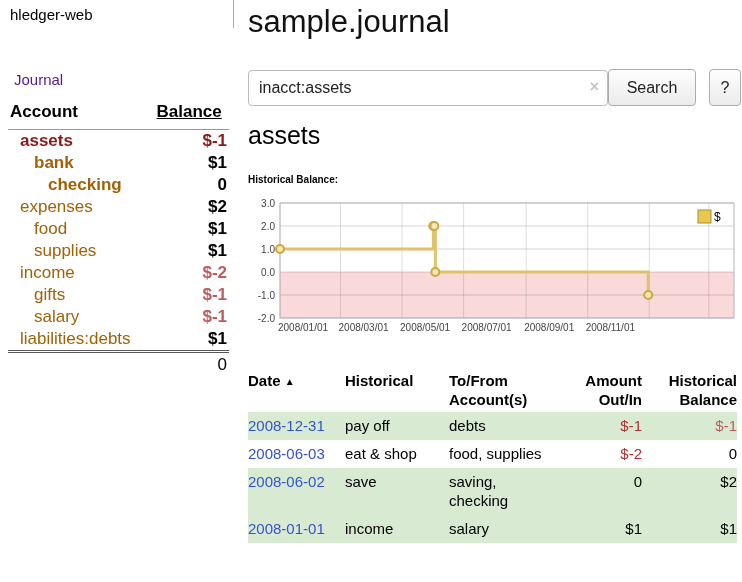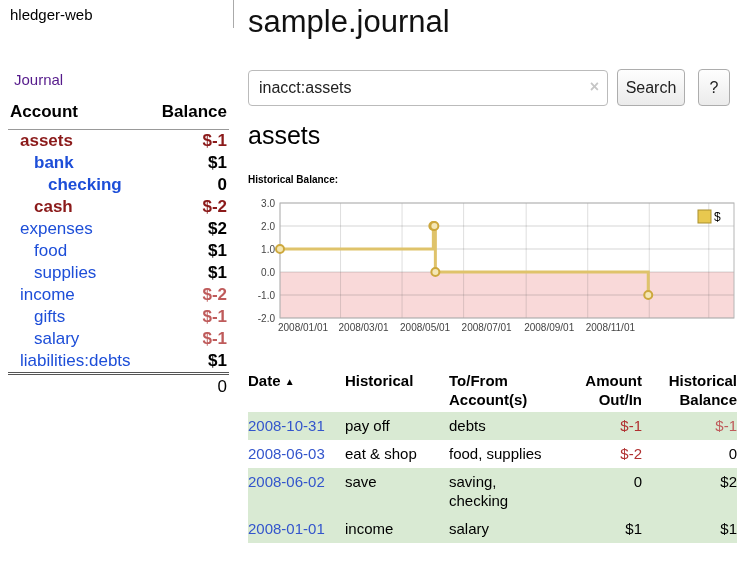--- a/index.html
+++ b/index.html
@@ -10,24 +10,24 @@
   }
   a { text-decoration:none; cursor:pointer; }
 
   
   .brand { position:absolute; left:10px; top:6px; font-size:15px; color:#000000; }
   .nav-journal { position:absolute; left:14px; top:71px; font-size:15px; color:#551a8b; display:inline-block; }
   .top-divider { position:absolute; left:233px; top:0; width:1px; height:28px; background:#aaa; }
 
   table.accounts { position:absolute; left:8px; top:100px; width:221px; border-collapse:collapse; font-size:17px; }
   table.accounts th { text-align:left; font-weight:bold; padding:2px 0 7px 2px; border-bottom:1px solid #999; }
-  table.accounts th.bal-h { text-align:right; padding-right:2px; }
+  table.accounts th.bal-h { text-align:center; padding-right:2px;text-decoration:underline; }
   table.accounts td { padding:2px 0; line-height:18px; }
   table.accounts td.bal { text-align:right; font-weight:bold; padding-right:2px; }
-  table.accounts td.acct a { color:#1d4ed8; }
+  table.accounts td.acct a { color:#a16207; }
   table.accounts tr.b td.acct a { font-weight:bold; }
   table.accounts td.acct.rname a { color:#8b1a1a; }
   td.bal.dneg { color:#8b1a1a; }
   td.bal.lneg { color:#bf5b5b; }
   .i0 { padding-left:12px !important; }
   .i1 { padding-left:26px !important; }
   .i2 { padding-left:40px !important; }
   tr.total td { border-top:3px double #555; font-weight:normal !important; padding-top:3px !important; }
   tr.total td.bal { font-weight:normal; }
 
@@ -38,21 +38,21 @@
   .searchbox { position:relative; }
   .search-input {
     width:360px; height:36px; border:1px solid #bbb; border-radius:4px;
     font-size:16px; padding:0 30px 0 10px; color:#222; font-family:inherit; outline:none;
   }
   .clear-x { position:absolute; right:9px; top:9px; color:#c6c6c6; font-size:16px; font-weight:bold; line-height:16px; cursor:pointer; }
   .btn {
     height:37px; border:1px solid #adadad; border-radius:4px;
     background:linear-gradient(#fefefe,#ebebeb); font-size:16px; font-family:inherit; color:#222; cursor:pointer;
   }
-  .search-btn { margin-left:9px; width:68px; }
+  .search-btn { width:88px; }
   .help-btn { margin-left:13px; width:32px; }
 
   .acct-heading { position:absolute; left:248px; top:121px; font-size:25px; font-weight:400; }
   .chart-title { position:absolute; left:248px; top:174px; font-size:10px; font-weight:bold; }
 
   .chart { position:absolute; left:246px; top:197px; width:492px; height:140px; }
   .chart text.tick { font-family:"Liberation Sans",sans-serif; font-size:10px; fill:#444; }
   .chart text.legend { font-family:"Liberation Sans",sans-serif; font-size:12px; fill:#000; }
 
   
@@ -85,24 +85,20 @@
       <td class="acct i0 rname"><a>assets</a></td>
       <td class="bal dneg">$-1</td>
     </tr>
     <tr class="b">
       <td class="acct i1"><a>bank</a></td>
       <td class="bal">$1</td>
     </tr>
     <tr class="b">
       <td class="acct i2"><a>checking</a></td>
       <td class="bal">0</td>
-    </tr>
-    <tr class="b">
-      <td class="acct i1 rname"><a>cash</a></td>
-      <td class="bal dneg">$-2</td>
     </tr>
     <tr>
       <td class="acct i0"><a>expenses</a></td>
       <td class="bal">$2</td>
     </tr>
     <tr>
       <td class="acct i1"><a>food</a></td>
       <td class="bal">$1</td>
     </tr>
     <tr>
@@ -203,21 +199,21 @@
         <span class="sort">▲</span>
       </th>
       <th>Historical</th>
       <th>To/From Account(s)</th>
       <th class="r">Amount Out/In</th>
       <th class="r">Historical Balance</th>
     </tr>
   </thead>
   <tbody>
     <tr class="green">
-      <td><a class="date">2008-10-31</a></td>
+      <td><a class="date">2008-12-31</a></td>
       <td>pay off</td>
       <td>debts</td>
       <td class="r neg">$-1</td>
       <td class="r negbal">$-1</td>
     </tr>
     <tr>
       <td><a class="date">2008-06-03</a></td>
       <td>eat &amp; shop</td>
       <td>food, supplies</td>
       <td class="r neg">$-2</td>

